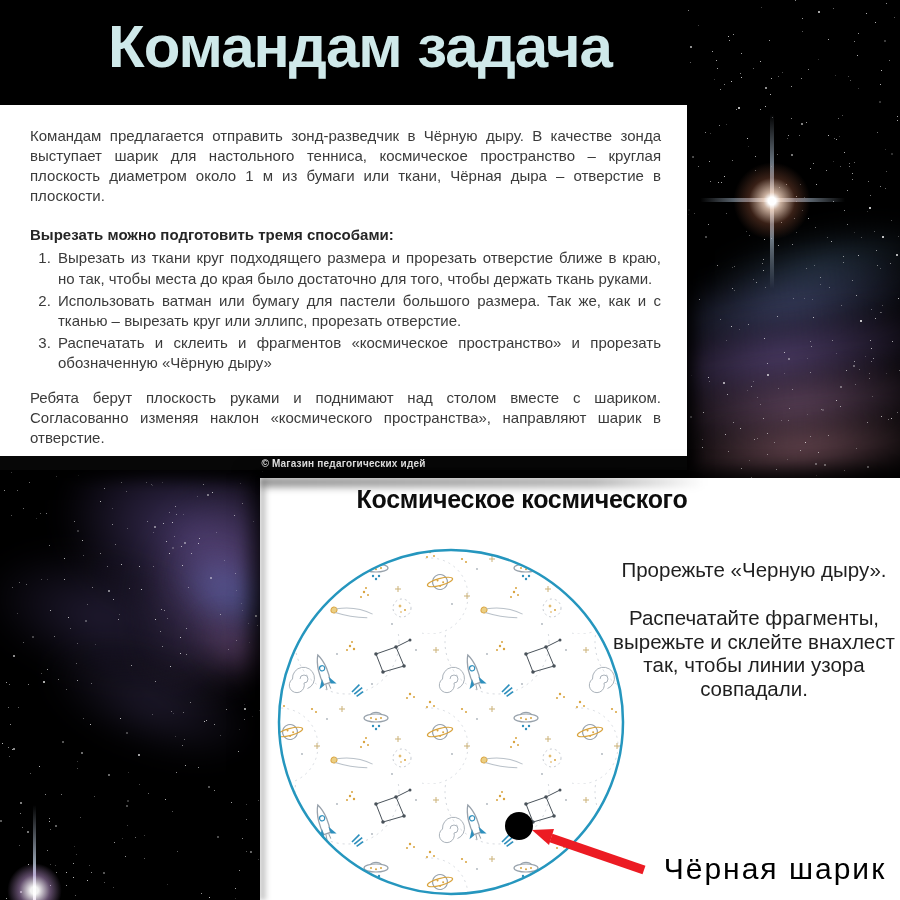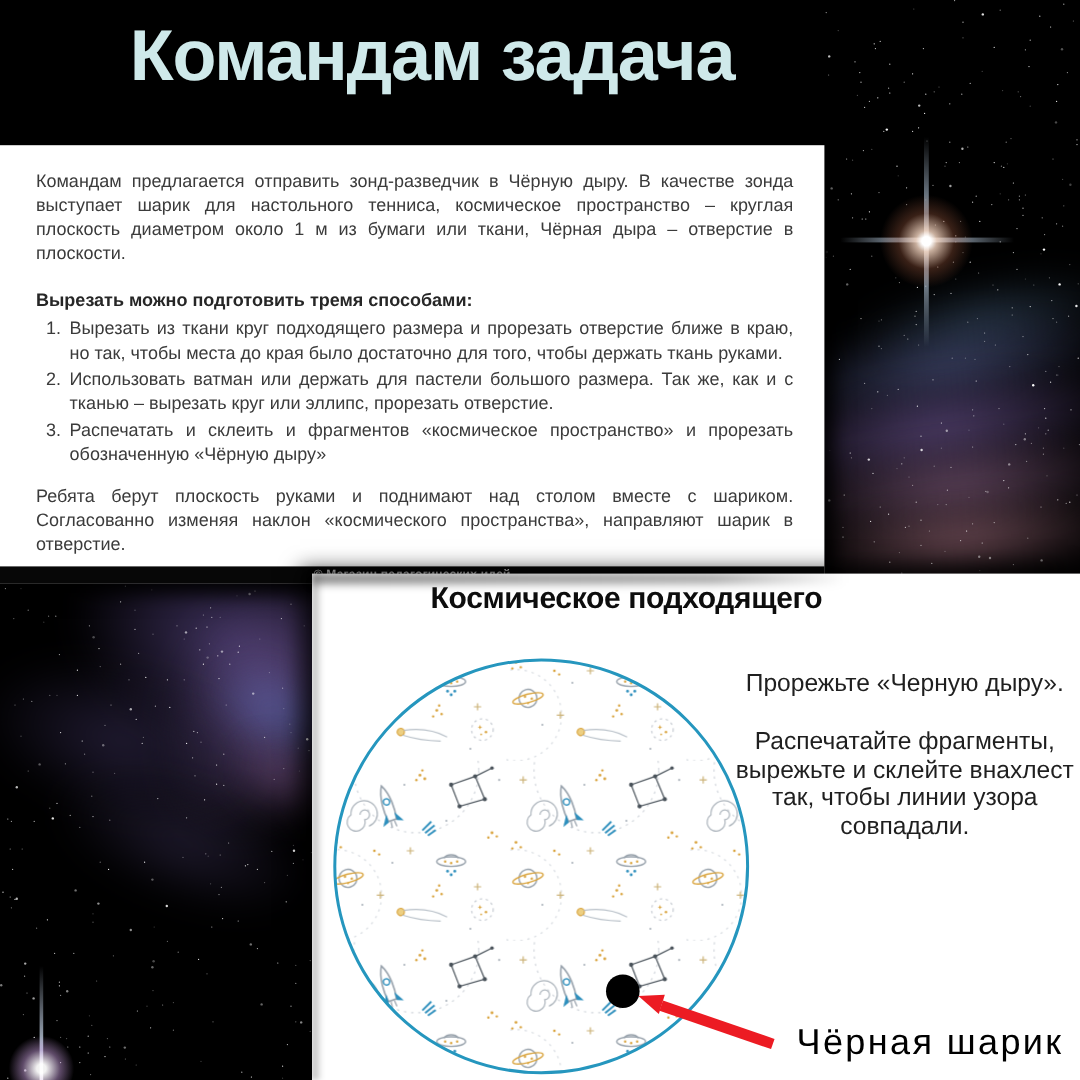--- a/index.html
+++ b/index.html
@@ -27,21 +27,20 @@
   
   .main-title{
     position:absolute;left:0;top:12px;width:720px;margin:0;z-index:3;
     text-align:center;font-size:60px;font-weight:bold;letter-spacing:-1px;
     color:var(--title_text,#cfe9ea);
   }
   
   .top-box{
     position:absolute;left:0;top:105px;width:687px;height:365px;background:#fff;z-index:3;
     box-shadow:7px 9px 14px rgba(0,0,0,.9);
-    margin-top:16px;
   }
   .top-box-content{
     padding:21px 26px 0 30px;color:#3b3b3b;font-size:15px;line-height:1.34;
     text-align:justify;
   }
   .top-box-content p{margin:0;}
   .p-intro{margin-bottom:19px !important;}
   .p-bold{font-weight:bold;color:#262626;margin-bottom:3px !important;}
   .methods{margin:0 0 15px 0;padding-left:25px;}
   .methods li{margin:0 0 2px 0;padding-left:3px;text-align:justify;}
@@ -631,34 +630,34 @@
   </div>
 
   <h1 class="main-title">Командам задача</h1>
 
   <section class="top-box">
     <div class="top-box-content">
       <p class="p-intro">Командам предлагается отправить зонд-разведчик в Чёрную дыру. В качестве зонда выступает шарик для настольного тенниса, космическое пространство – круглая плоскость диаметром около 1 м из бумаги или ткани, Чёрная дыра – отверстие в плоскости.</p>
       <p class="p-bold">Вырезать можно подготовить тремя способами:</p>
       <ol class="methods">
         <li>Вырезать из ткани круг подходящего размера и прорезать отверстие ближе в краю, но так, чтобы места до края было достаточно для того, чтобы держать ткань руками.</li>
-        <li>Использовать ватман или держать для пастели большого размера. Так же, как и с тканью – вырезать круг или эллипс, прорезать отверстие.</li>
+        <li>Использовать ватман или бумагу для пастели большого размера. Так же, как и с тканью – вырезать круг или эллипс, прорезать отверстие.</li>
         <li>Распечатать и склеить и фрагментов «космическое пространство» и прорезать обозначенную «Чёрную дыру»</li>
       </ol>
       <p>Ребята берут плоскость руками и поднимают над столом вместе с шариком. Согласованно изменяя наклон «космического пространства», направляют шарик в отверстие.</p>
     </div>
     <div class="copyright-bar">
       <span>© Магазин педагогических идей</span>
     </div>
   </section>
 
   <section class="bottom-panel">
     <div class="panel-shadow-top"></div>
     <div class="panel-shadow-left"></div>
-    <h2 class="panel-heading">Космическое подходящего</h2>
+    <h2 class="panel-heading">Космическое космического</h2>
 
     <svg class="panel-art" width="640" height="422" viewBox="0 0 640 422">
       <defs>
         <pattern id="cosmos" width="150" height="150" patternUnits="userSpaceOnUse" patternTransform="translate(12,6)">
           <rect width="150" height="150" fill="#ffffff"></rect>
           <circle cx="75" cy="8" r="52" fill="none" stroke="#d3d7dd" stroke-width="1" stroke-dasharray="2 4"></circle>
           <circle cx="8" cy="112" r="38" fill="none" stroke="#d9dde2" stroke-width="1" stroke-dasharray="2 4"></circle>
 
           <g transform="translate(52,40) rotate(-18)">
             <path d="M0,-20 C5,-11 5,2 3.5,10 L-3.5,10 C-5,2 -5,-11 0,-20 Z" fill="none" stroke="var(--pattern_gray,#97a1ab)" stroke-width="1.3"></path>

